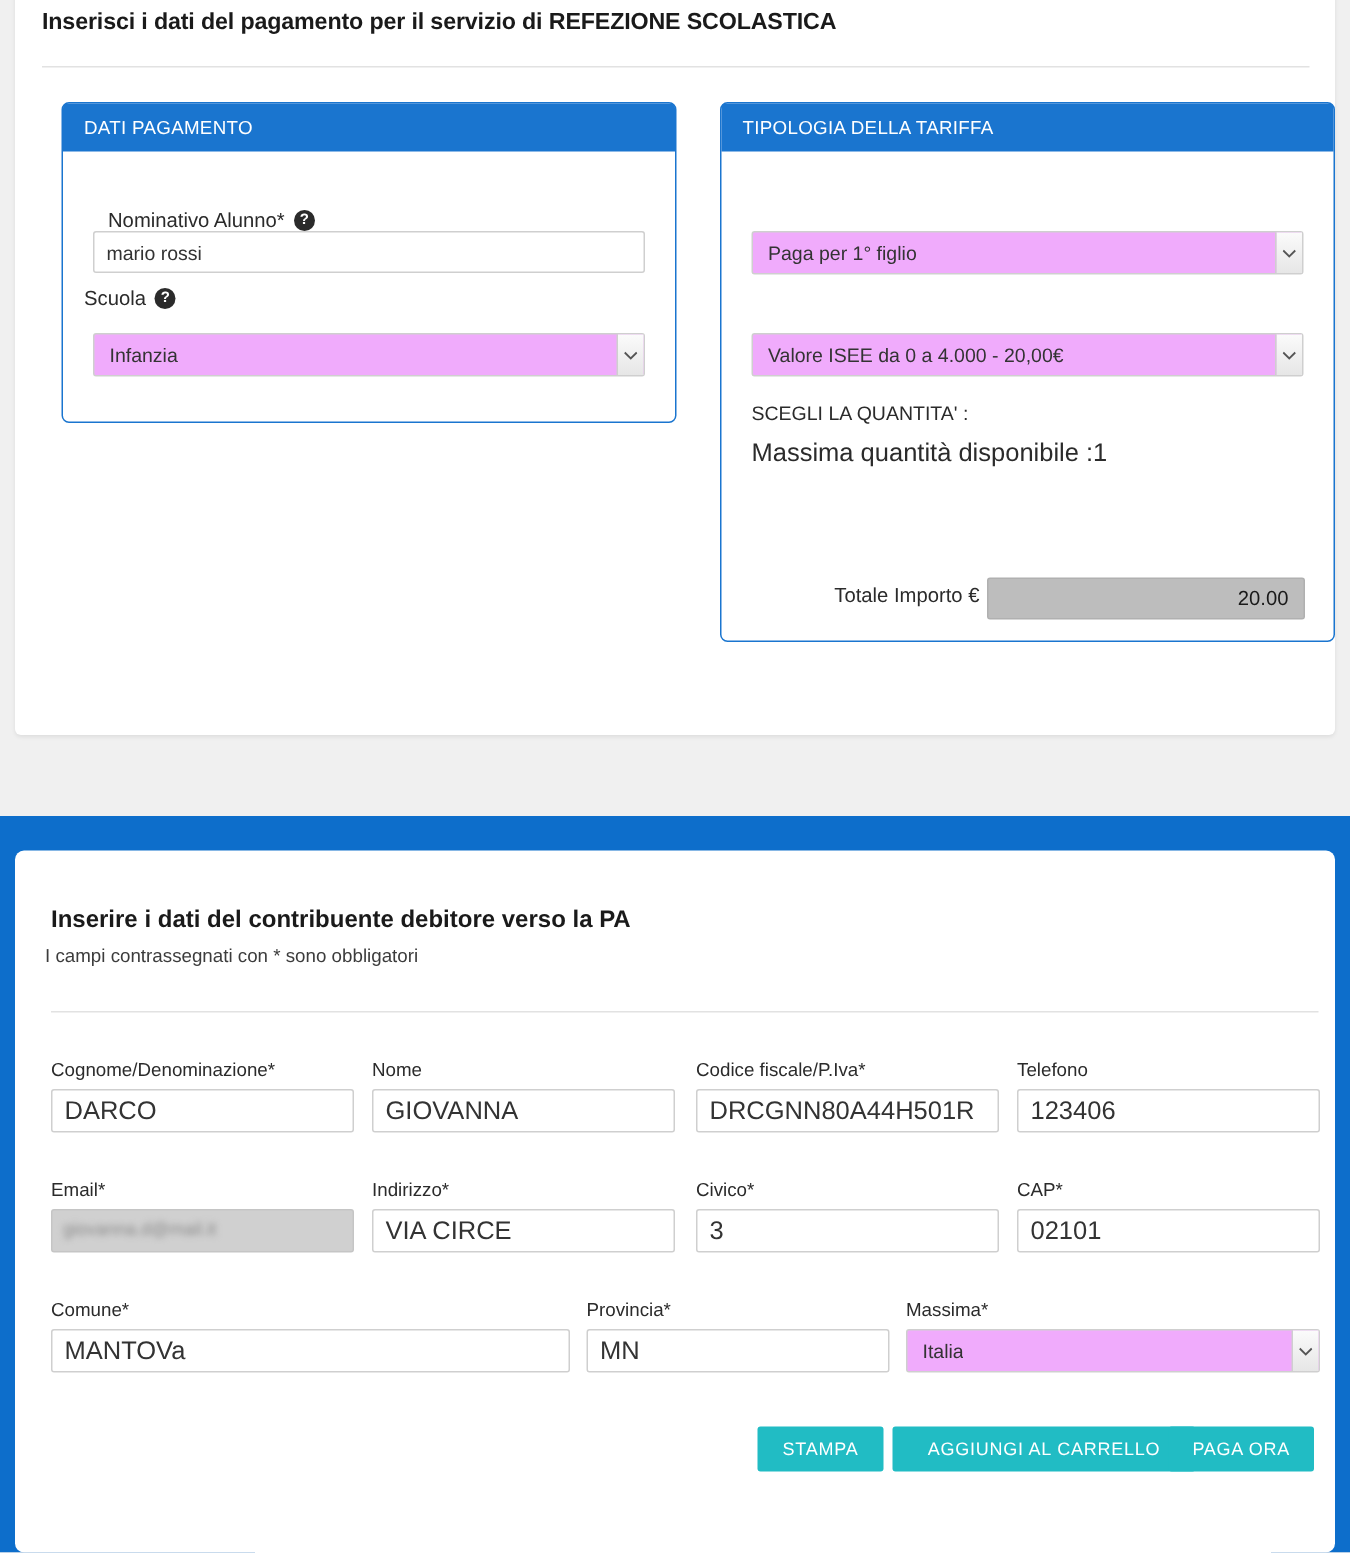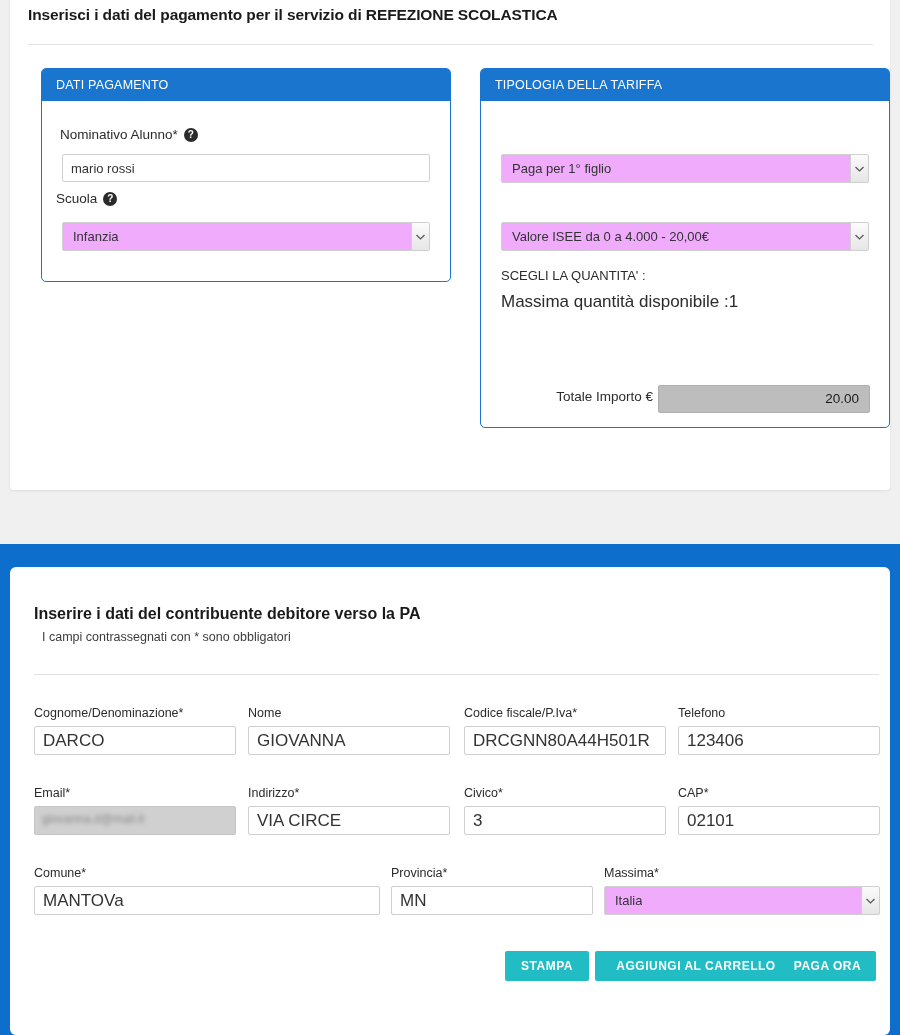--- a/index.html
+++ b/index.html
@@ -121,21 +121,21 @@
     right: 0; top: 0;
     width: 18px; height: 27px;
     background: linear-gradient(#fbfbfb,#e6e6e6);
     border-left: 1px solid #cfcfcf;
     display: flex; align-items: center; justify-content: center;
   }
   .select-wrap .sel-arrow svg { display: block; }
 
   
   #input-nominativo { position: absolute; left: 20px; top: 53px; width: 368px; }
-  #label-nominativo { position: absolute; left: 14px; top: 22px; margin: 4px; justify-content: space-between; }
+  #label-nominativo { position: absolute; left: 14px; top: 22px; margin: 16px; justify-content: space-between; }
   #label-scuola { position: absolute; left: 14px; top: 90px; margin: 0; }
   #select-scuola { position: absolute; left: 20px; top: 121px; width: 368px; }
 
   
   #select-figlio { position: absolute; left: 20px; top: 53px; width: 368px; }
   #select-isee { position: absolute; left: 20px; top: 121px; width: 368px; }
   #txt-scegli {
     position: absolute; left: 20px; top: 167px;
     font-size: 13px; color: #2b2b2b;
   }
@@ -177,21 +177,21 @@
   }
   .form-heading {
     position: absolute;
     left: 24px; top: 38px;
     font-size: 16px;
     font-weight: bold;
     color: #1a1a1a;
   }
   .form-sub {
     position: absolute;
-    left: 32px; top: 63px;
+    left: 20px; top: 63px;
     font-size: 12.5px;
     color: #3c3c3c;
   }
   .form-rule {
     position: absolute;
     left: 24px; top: 107px;
     width: 845px; height: 1px;
     background: #e2e2e2;
   }
 
@@ -217,21 +217,21 @@
     color: #8a8a8a;
     filter: blur(2.2px);
     user-select: none;
   }
 
   .btn {
     position: absolute;
     background: #21bcc4;
     color: #ffffff;
     font-size: 12px;
-    font-weight: bold;
+    font-weight: normal;
     letter-spacing: 0.5px;
     border: none;
     height: 30px;
     border-radius: 2px;
     cursor: pointer;
     font-family: "Liberation Sans", sans-serif;
   }
 </style>
 </head>
 <body>

